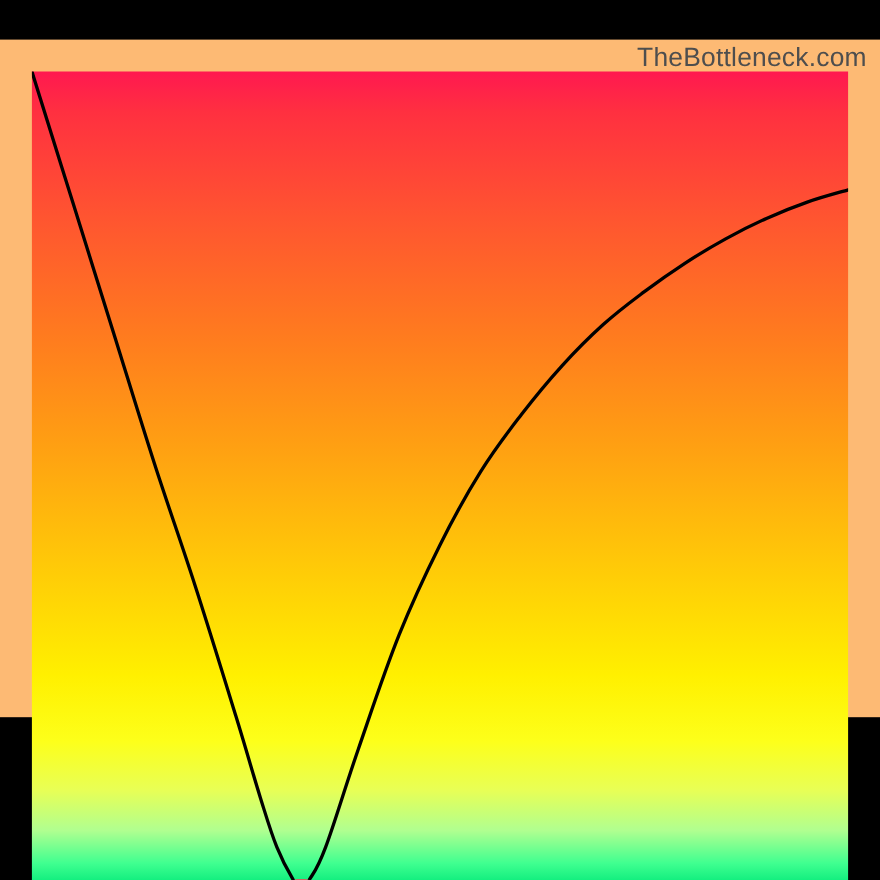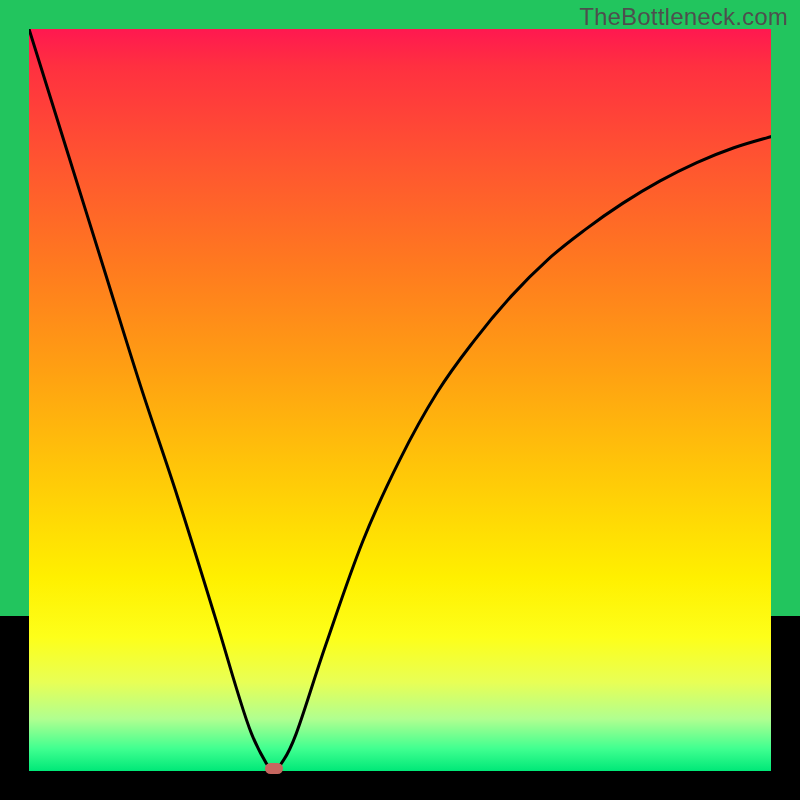--- a/index.html
+++ b/index.html
@@ -7,22 +7,23 @@
     padding: 0;
     width: 800px;
     height: 800px;
     background: #000000;
     overflow: hidden;
     font-family: Arial, Helvetica, sans-serif;
   }
   .outer {
     width: 800px;
     height: 616px;
-    background: #22c55e;
+    background: #fdba74;
     position: relative;
+    margin-top: 36px;
   }
   .plot-area {
     position: absolute;
     left: 29px;
     top: 29px;
     width: 742px;
     height: 742px;
     background: linear-gradient(to bottom,
       #ff1850 0%,
       #ff3040 5%,

